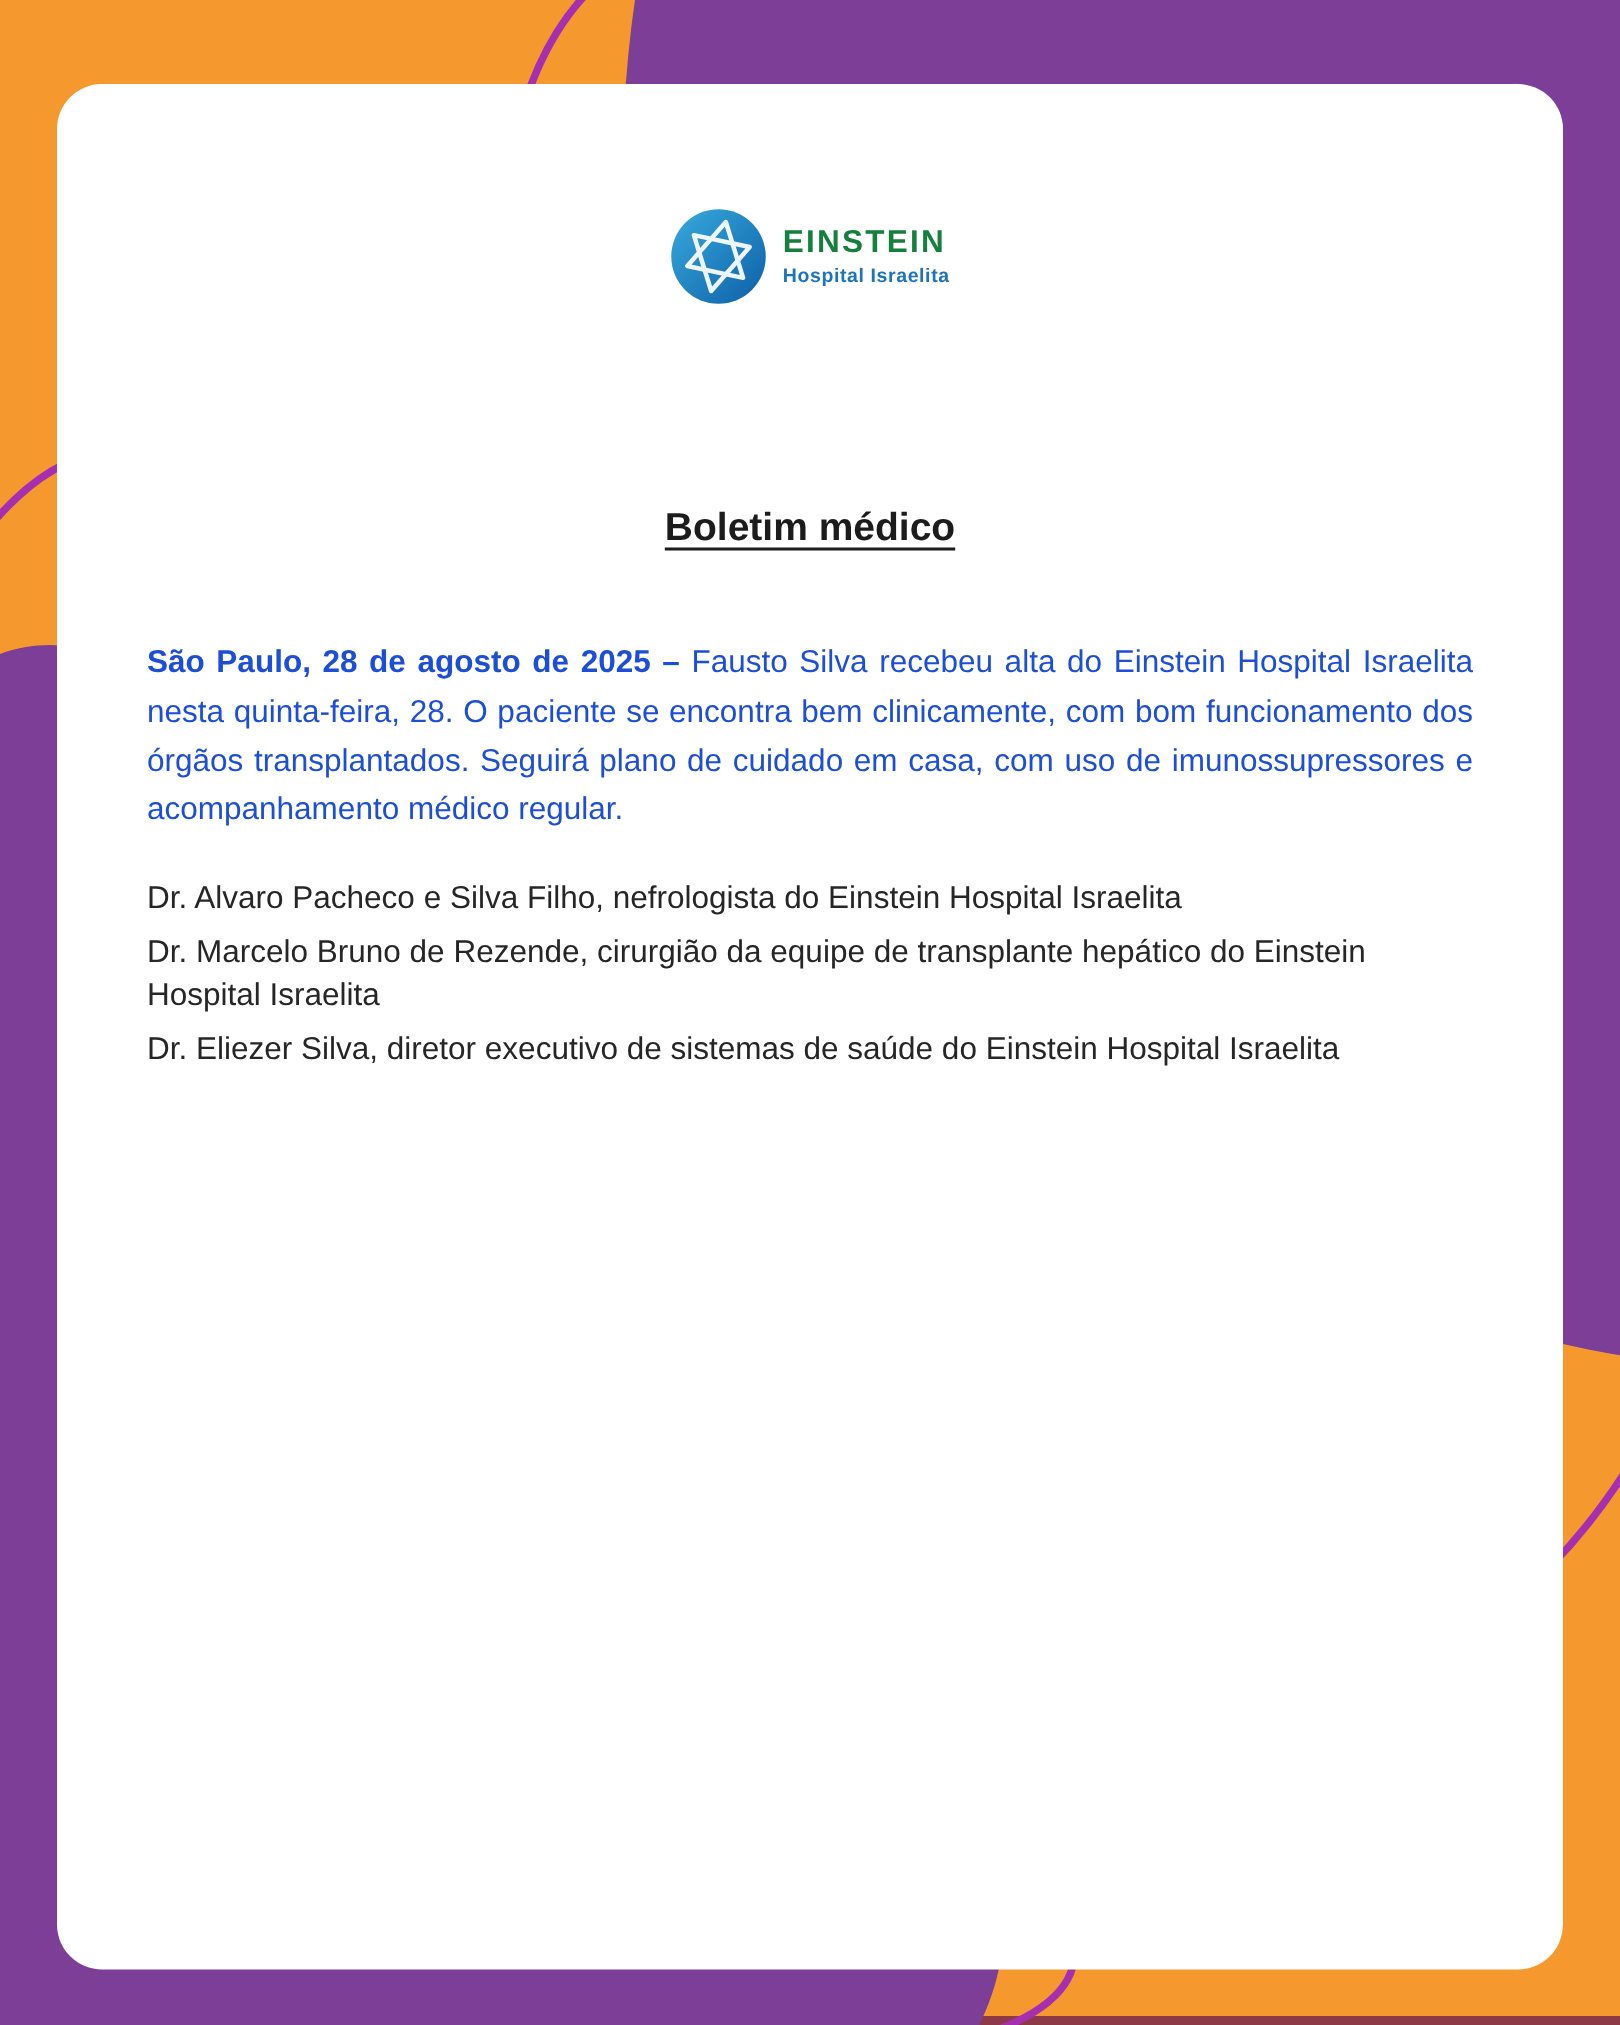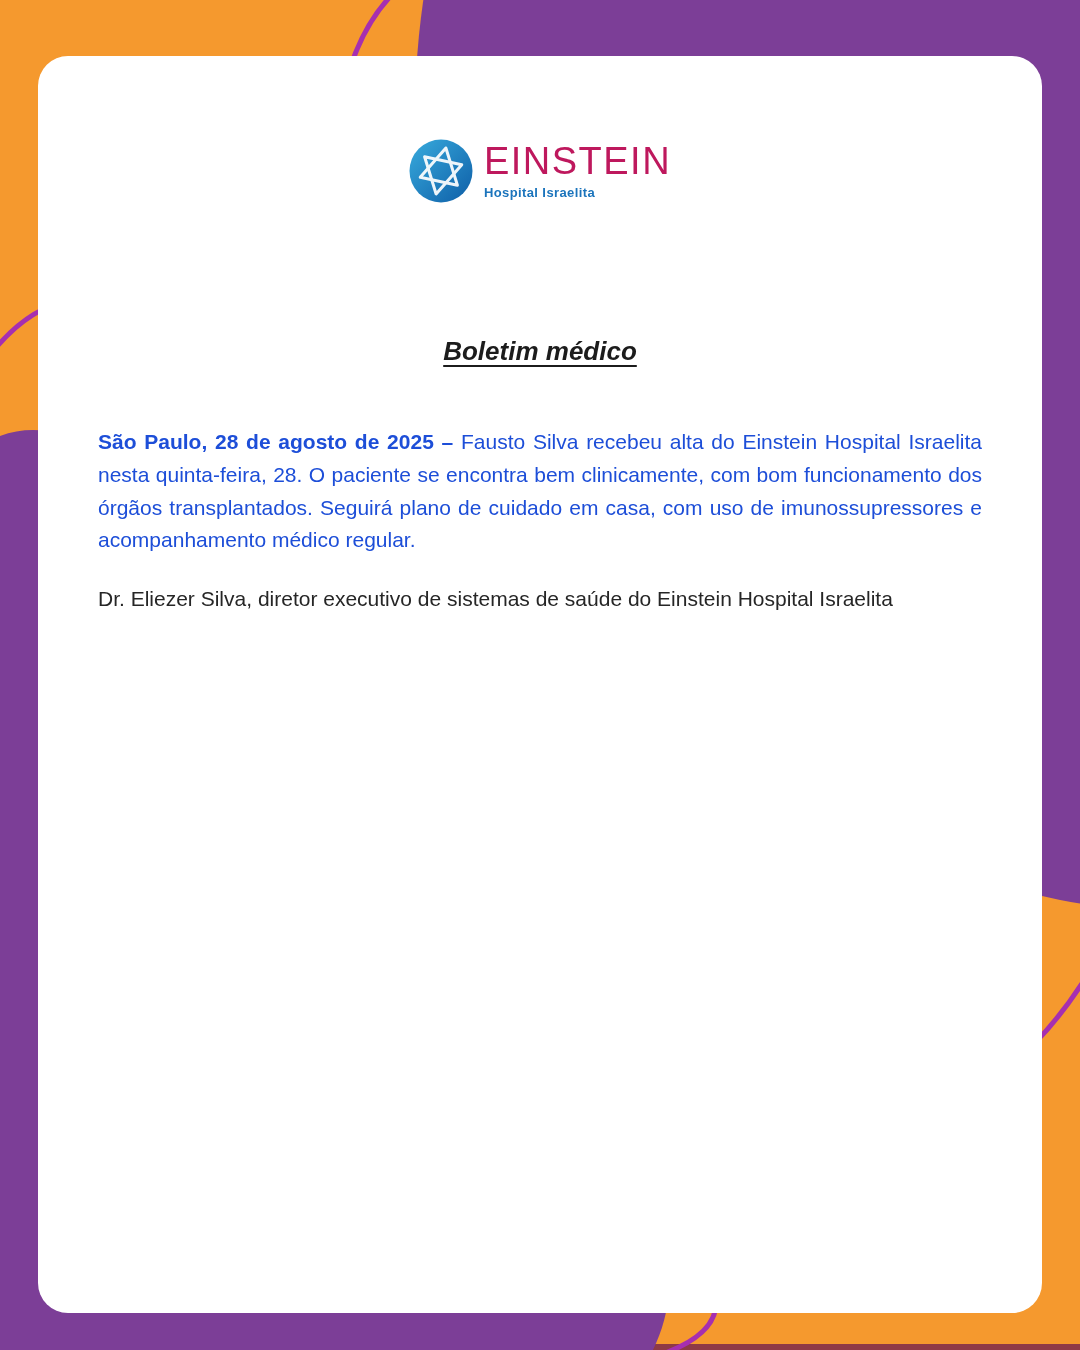--- a/index.html
+++ b/index.html
@@ -12,29 +12,29 @@
     position:absolute; left:38px; top:56px; width:1004px; height:1257px;
     background:#ffffff; border-radius:30px;
   }
   .logo-row {
     position:absolute; top:83px; left:0; width:100%;
     display:flex; justify-content:center; align-items:center; gap:11px;
   }
   .logo-icon-box { width:64px; height:64px; flex:0 0 auto; }
   .logo-text { display:flex; flex-direction:column; justify-content:center; }
   .logo-brand {
-    font-size:38px; font-weight:normal; color:#be185d; letter-spacing:1.5px; line-height:1.05;
+    font-size:21px; font-weight:bold; color:#15803d; letter-spacing:1.5px; line-height:1.05;
   }
   .logo-sub {
     font-size:13px; font-weight:600; color:#1B74BC; letter-spacing:0.4px; margin-top:3px;
   }
   .doc-title {
     position:absolute; top:280px; left:0; width:100%;
     text-align:center; font-size:26px; font-weight:bold; color:#1c1c1c;
-    text-decoration:underline; text-underline-offset:5px; text-decoration-thickness:2px;font-style:italic;
+    text-decoration:underline; text-underline-offset:5px; text-decoration-thickness:2px;
   }
   .doc-paragraph {
     position:absolute; top:370px; left:60px; width:884px;
     font-size:21px; line-height:32.8px; color:#1d4ed8; text-align:justify;
     margin:0;
   }
   .doc-paragraph .dateline { font-weight:bold; }
   .signatory-list {
     position:absolute; top:528px; left:60px; width:884px; color:#262626;
   }
@@ -86,20 +86,22 @@
         <div class="logo-sub">Hospital Israelita</div>
       </div>
     </div>
 
     <div class="doc-title">Boletim médico</div>
 
     <p class="doc-paragraph"><span class="dateline">São Paulo, 28 de agosto de 2025 – </span><span>Fausto Silva recebeu alta do Einstein Hospital Israelita nesta quinta-feira, 28. O paciente se encontra bem clinicamente, com bom funcionamento dos órgãos transplantados. Seguirá plano de cuidado em casa, com uso de imunossupressores e acompanhamento médico regular.</span></p>
 
     <div class="signatory-list">
 
+        <p>Dr. Alvaro Pacheco e Silva Filho, nefrologista do Einstein Hospital Israelita</p>
 
 
+        <p>Dr. Marcelo Bruno de Rezende, cirurgião da equipe de transplante hepático do Einstein Hospital Israelita</p>
 
         <p>Dr. Eliezer Silva, diretor executivo de sistemas de saúde do Einstein Hospital Israelita</p>
       </div>
 
   </div>
 </div>
 
 </body></html>

